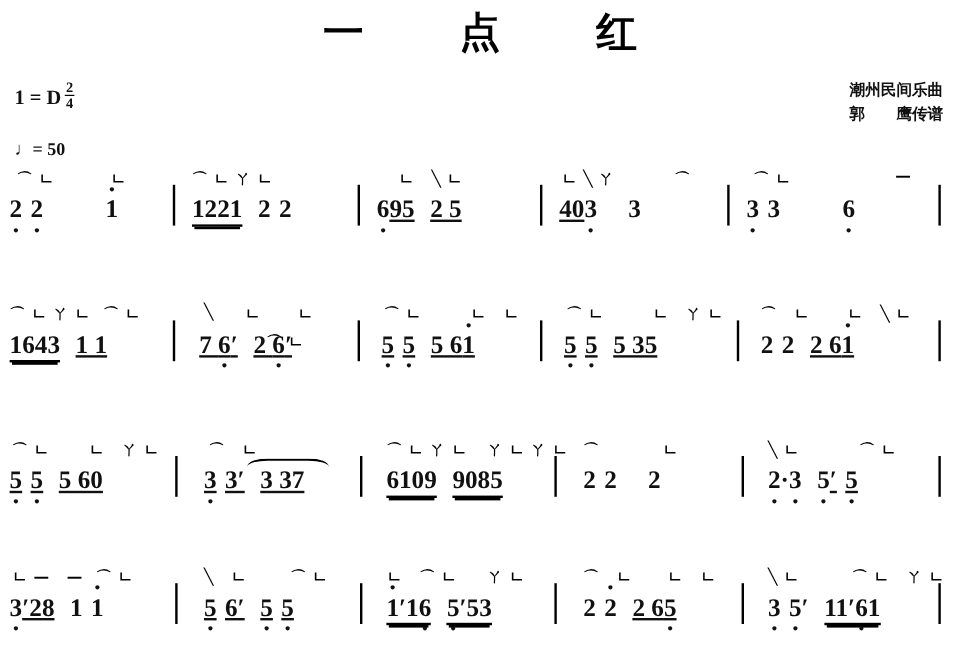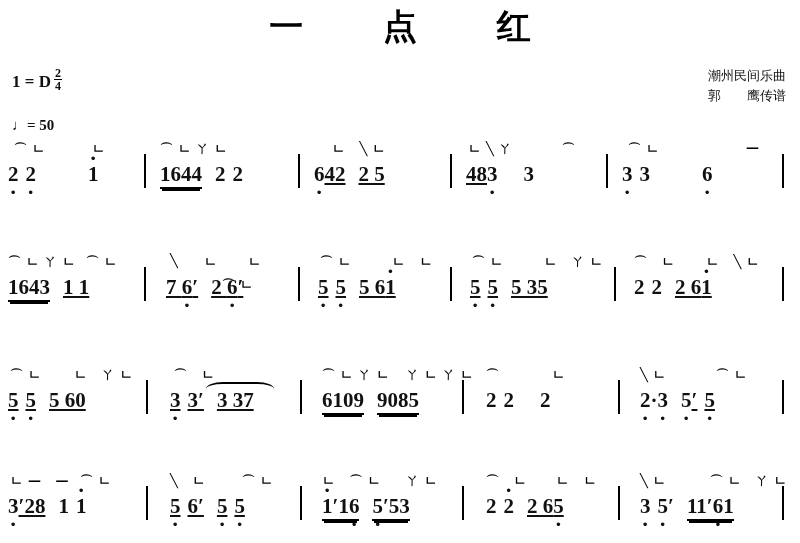--- a/index.html
+++ b/index.html
@@ -61,21 +61,21 @@
     font-family: "Liberation Serif", serif;
     white-space: nowrap;
   }
 
   .credits {
     position: absolute;
     right: 14px;
     top: 66px;
     font-family: "DejaVu Sans", sans-serif;
     font-size: 13px;
-    font-weight: 400;
+    font-weight: 700;
     line-height: 20px;
     text-align: left;
     white-space: nowrap;
   }
   .credits .l2 { letter-spacing: 0px; }
   .credits .sp { display: inline-block; width: 26px; }
 
   
   .row {
     position: absolute;
@@ -186,33 +186,33 @@
       <span class="dot-lo">2</span><span class="sp"></span><span class="dot-lo">2</span>
     </div>
   </div>
   <div class="measure" style="left:88px">
     <div class="orn" style="left:4px">ㄴ</div>
     <div class="notes"><span class="dot-hi">1</span></div>
   </div>
   <div class="barline" style="left:144px"></div>
   <div class="measure" style="left:160px">
     <div class="orn" style="left:0px">⌒ㄴㄚㄴ</div>
-    <div class="notes"><span class="uu">1644</span><span class="spw"></span><span>2</span><span class="sp"></span><span>2</span></div>
+    <div class="notes"><span class="uu">1221</span><span class="spw"></span><span>2</span><span class="sp"></span><span>2</span></div>
   </div>
   <div class="orn" style="left:222px; top:140px">⌒ㄴ</div>
   <div class="barline" style="left:298px"></div>
   <div class="measure" style="left:314px">
     <div class="orn" style="left:18px">ㄴ ╲ㄴ</div>
-    <div class="notes"><span class="dot-lo">6</span><span class="u">42</span><span class="spw"></span><span class="u">2 5</span></div>
+    <div class="notes"><span class="dot-lo">6</span><span class="u">95</span><span class="spw"></span><span class="u">2 5</span></div>
   </div>
   <div class="barline" style="left:450px"></div>
   <div class="measure" style="left:466px">
     <div class="orn" style="left:2px">ㄴ╲ㄚ</div>
     <div class="orn" style="left:96px">⌒</div>
-    <div class="notes"><span class="u">48</span><span class="dot-lo">3</span><span class="spw"></span><span class="spw"></span><span>3</span></div>
+    <div class="notes"><span class="u">40</span><span class="dot-lo">3</span><span class="spw"></span><span class="spw"></span><span>3</span></div>
   </div>
   <div class="barline" style="left:606px"></div>
   <div class="measure" style="left:622px">
     <div class="orn" style="left:6px">⌒ㄴ</div>
     <div class="orn" style="left:124px">—</div>
     <div class="notes"><span class="dot-lo">3</span><span class="sp"></span><span>3</span><span class="spw"></span><span class="spw"></span><span class="spw"></span><span class="spw"></span><span class="dot-lo">6</span></div>
   </div>
   <div class="barline" style="left:782px"></div>
 </div>
 

